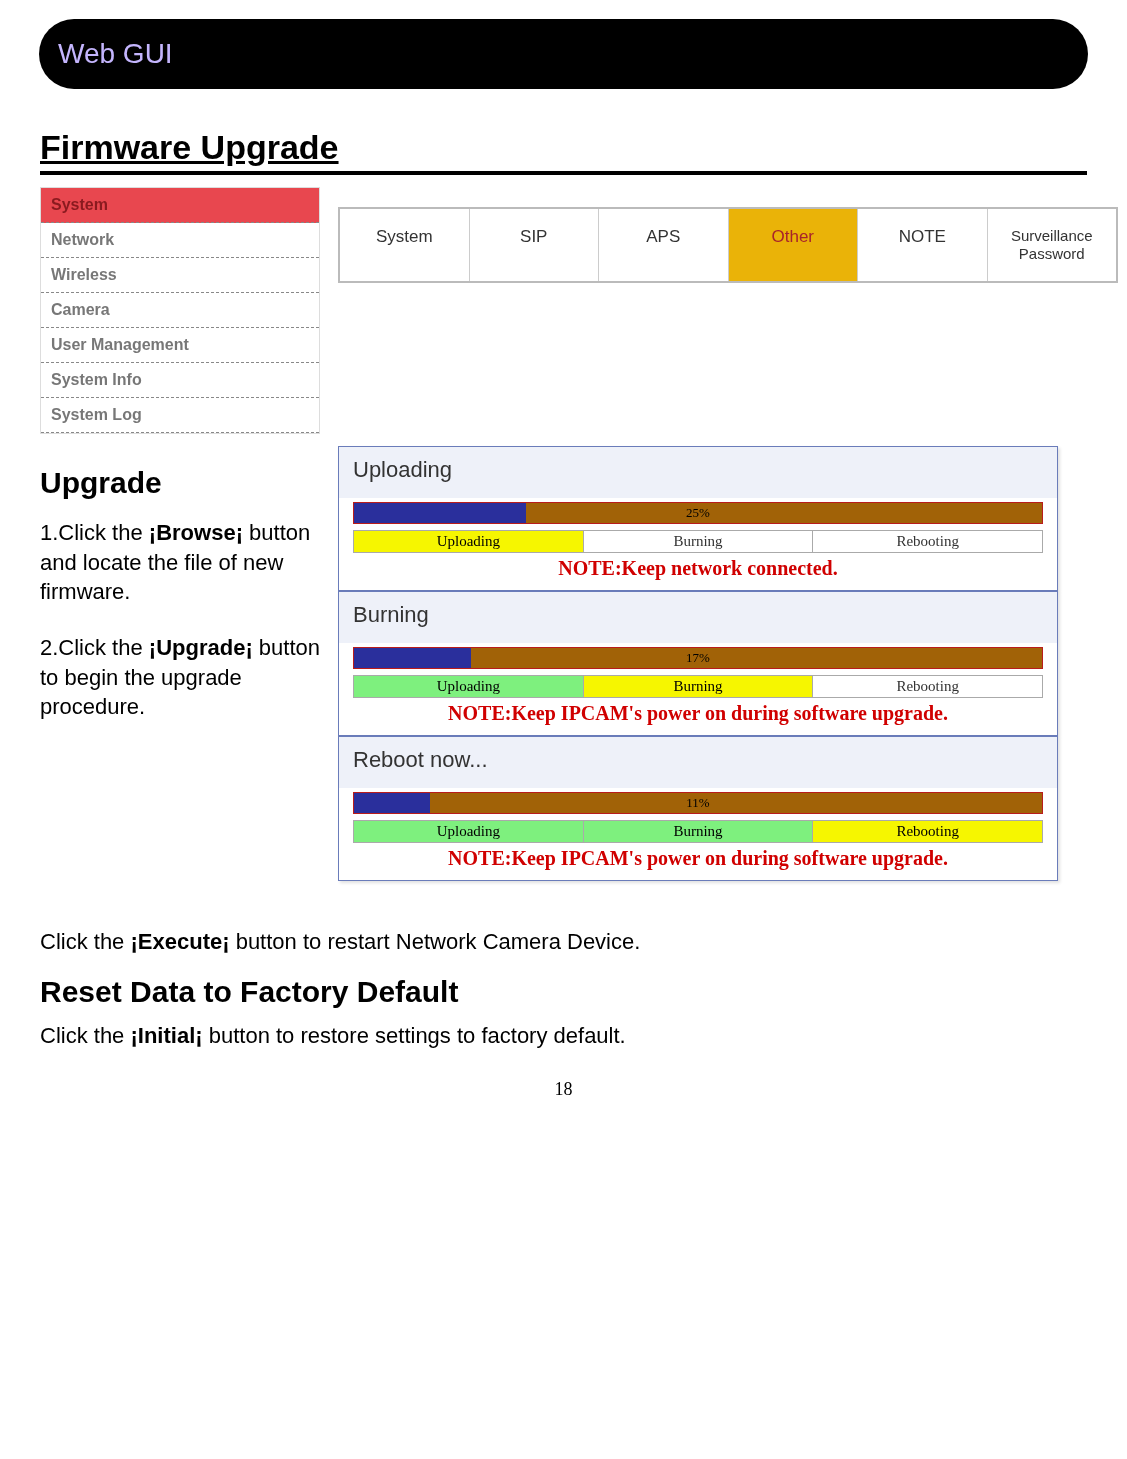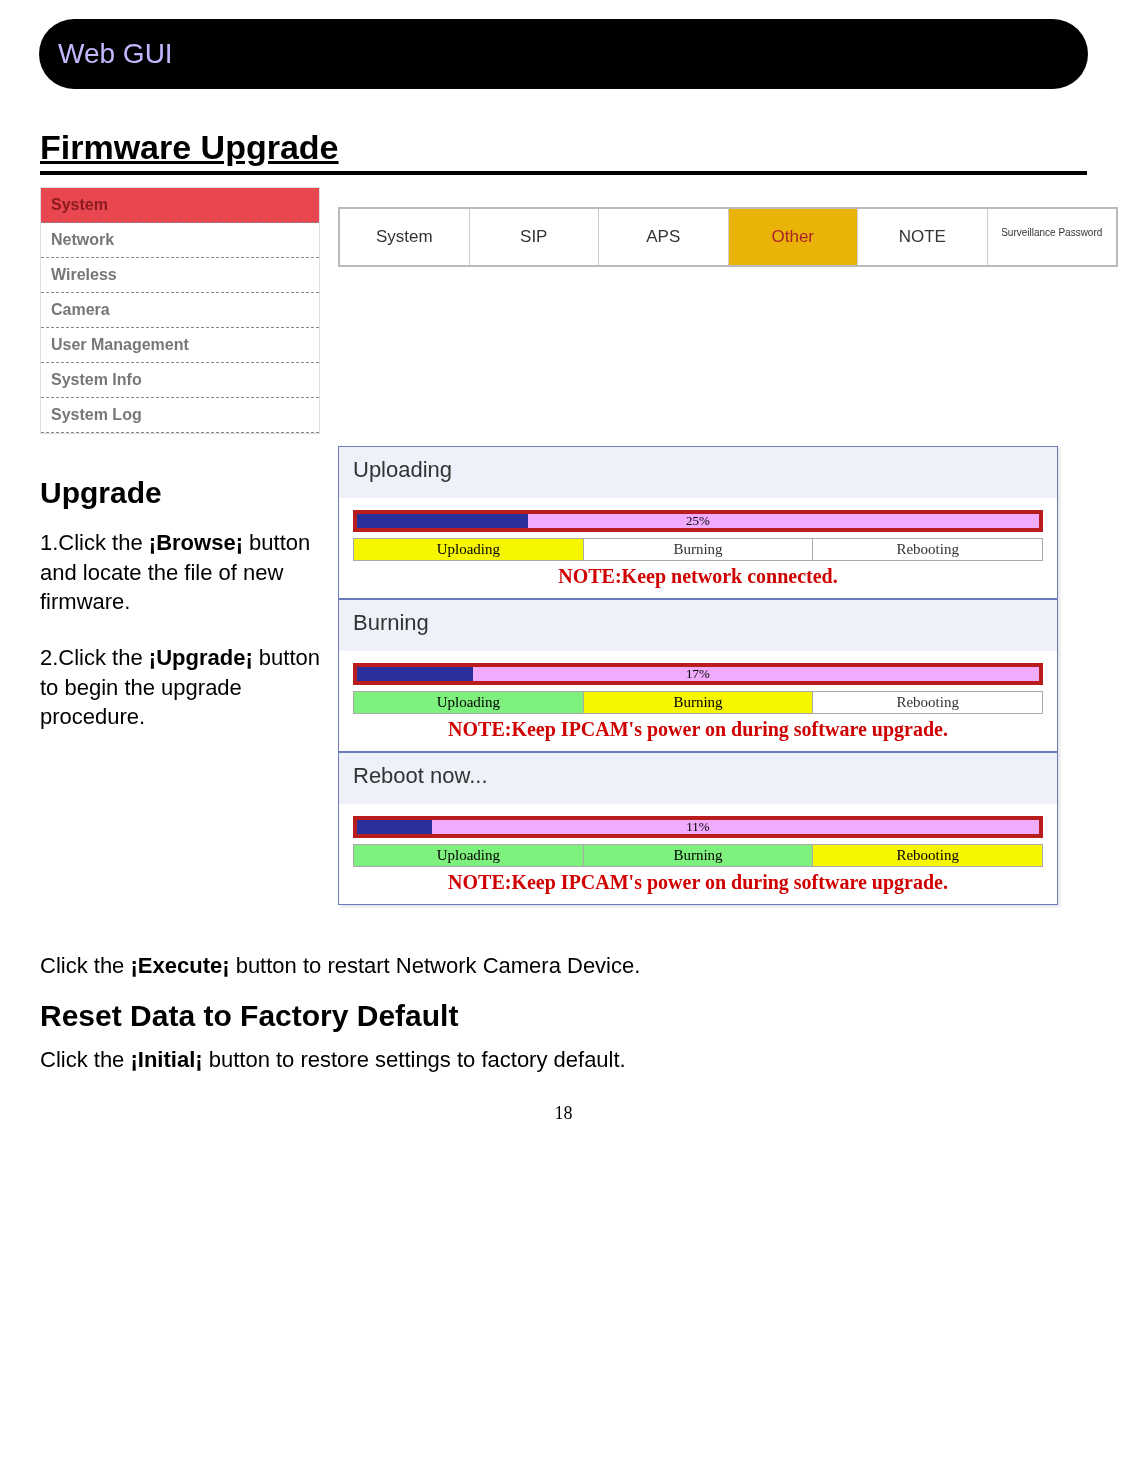--- a/index.html
+++ b/index.html
@@ -64,36 +64,35 @@
     .tab {
       flex: 1;
       text-align: center;
       padding: 18px 4px;
       font-family: Verdana, sans-serif;
       font-size: 17px;
       color: #333;
       border-right: 1px solid #ccc;
       background: #fff;
     }
-    .tab:last-child { border-right: none; font-size: 10px; line-height: 1.2; }
+    .tab:last-child { border-right: none; font-size: 15px; line-height: 1.2; }
     .tab.active { background: #eab308; color: #a8232a; font-weight: normal; }
     .mid-row {
       display: flex;
       align-items: flex-start;
       gap: 18px;
     }
     .left-col {
       width: 280px;
       flex-shrink: 0;
       padding-top: 20px;
     }
     .sub-heading {
       font-size: 30px;
       margin-bottom: 18px;
-      margin-top: 10px;
     }
     .instr {
       font-size: 22px;
       line-height: 1.35;
       margin-bottom: 26px;
     }
     .instr b { font-weight: bold; }
     .panels {
       flex: 1;
       display: flex;
@@ -108,24 +107,24 @@
     }
     .panel-title {
       font-family: Verdana, sans-serif;
       font-size: 22px;
       color: #333;
       padding: 10px 14px 14px;
       background: #eef1f9;
       border-bottom: 1px solid #eef1f9;
     }
     .progress-outer {
-      margin: 12px 14px 6px;
-      border: 4px solid #b91c1c;
+      margin: 4px 14px 6px;
+      border: 1px solid #b91c1c;
       height: 22px;
-      background: #f0abfc;
+      background: #a16207;
       position: relative;
     }
     .progress-fill {
       height: 100%;
       background: #2a2f9c;
     }
     .progress-label {
       position: absolute;
       top: 50%;
       left: 50%;

